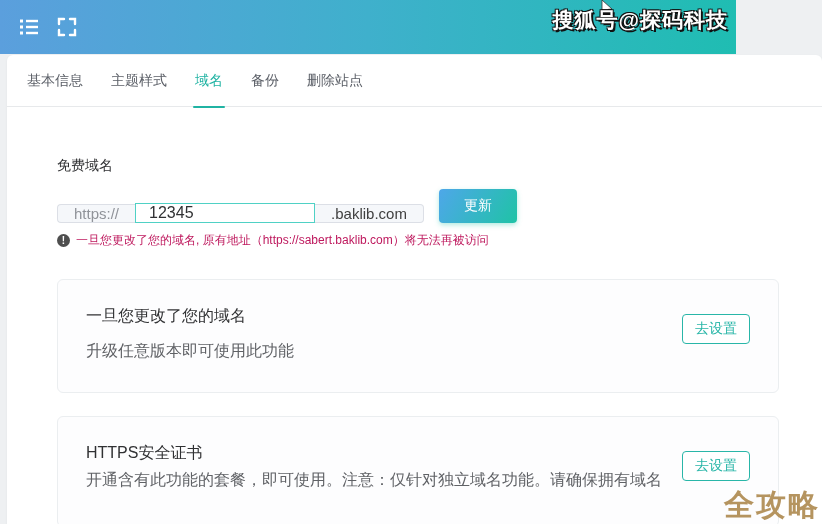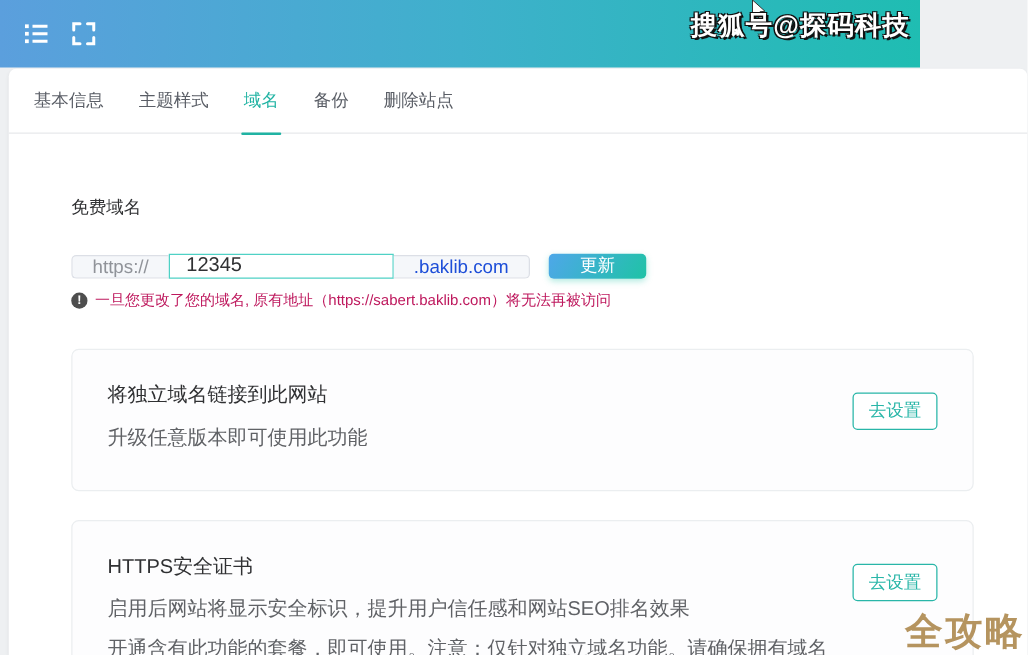--- a/index.html
+++ b/index.html
@@ -47,28 +47,28 @@
   
   .content { padding:50px 43px 0 50px; }
   .form-label { font-size:14px; color:#303133; margin-bottom:14px; }
   .input-group { display:flex; align-items:flex-end; height:34px; }
   .seg {
     display:flex; align-items:center; padding:0 16px;
     background:#f5f7fa; border:1px solid #dcdfe6; color:#909399;
     font-size:15px; white-space:nowrap;
   }
   .seg.prefix { border-radius:4px 0 0 4px; border-right:none; }
-  .seg.suffix { border-radius:0 4px 4px 0; border-left:none; color:#1d4ed8; }
+  .seg.suffix { border-radius:0 4px 4px 0; border-left:none; color:#404040; }
   .domain-input {
     width:180px; border:1px solid #4fd1c5; outline:none;
     font-size:16px; color:#303133; padding:0 13px;
     font-family:"Liberation Sans","DejaVu Sans",sans-serif;
   }
   .btn-update {
-    margin-left:15px; width:78px; height:20px; border:none; border-radius:4px;
+    margin-left:15px; width:78px; height:34px; border:none; border-radius:4px;
     background:linear-gradient(120deg,#4ea7e9 0%,#1fc3a6 100%);
     color:#fff; font-size:14px; cursor:pointer;
     box-shadow:0 2px 5px rgba(31,195,166,.35);
   }
   .tip-row { display:flex; align-items:center; margin-top:9px; }
   .info-icon {
     width:13px; height:13px; border-radius:50%; background:#4e4e4e;
     color:#fff; font-size:10px; font-weight:bold; line-height:13px;
     text-align:center; margin-right:6px; flex:0 0 13px;
   }
@@ -143,30 +143,29 @@
       <button class="btn-update">更新</button>
     </div>
 
     <div class="tip-row">
       <span class="info-icon">!</span>
       <span class="tip-text">一旦您更改了您的域名, 原有地址（https://sabert.baklib.com）将无法再被访问</span>
     </div>
 
     <div class="card">
       <div>
-        <div class="card-title">将独立域名链接到此网站</div>
+        <div class="card-title">一旦您更改了您的域名</div>
         <div class="card-desc">升级任意版本即可使用此功能</div>
       </div>
       <button class="btn-goset">去设置</button>
     </div>
 
     <div class="card second">
       <div>
         <div class="card-title">HTTPS安全证书</div>
-        <div class="card-desc">启用后网站将显示安全标识，提升用户信任感和网站SEO排名效果</div>
         <div class="card-desc" style="margin-top:1px;">开通含有此功能的套餐，即可使用。注意：仅针对独立域名功能。请确保拥有域名</div>
       </div>
       <button class="btn-goset">去设置</button>
     </div>
 
   </div>
 </div>
 
 <div class="wm-bottom">全攻略</div>
 

